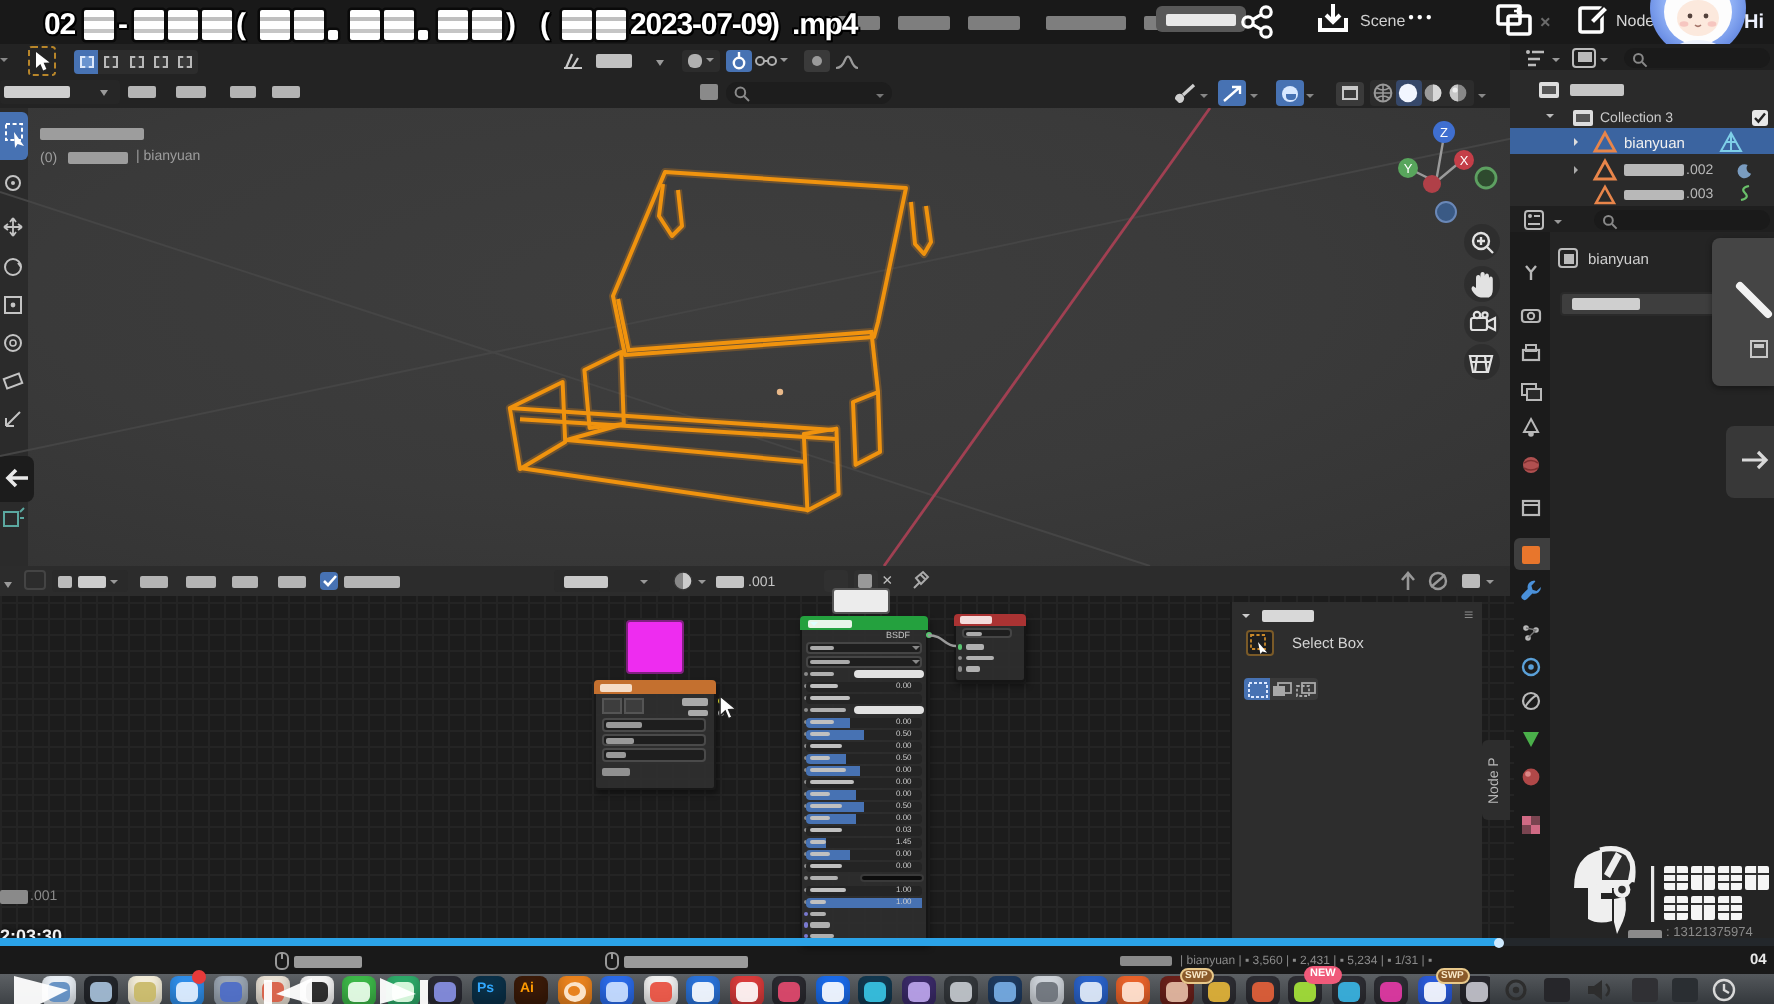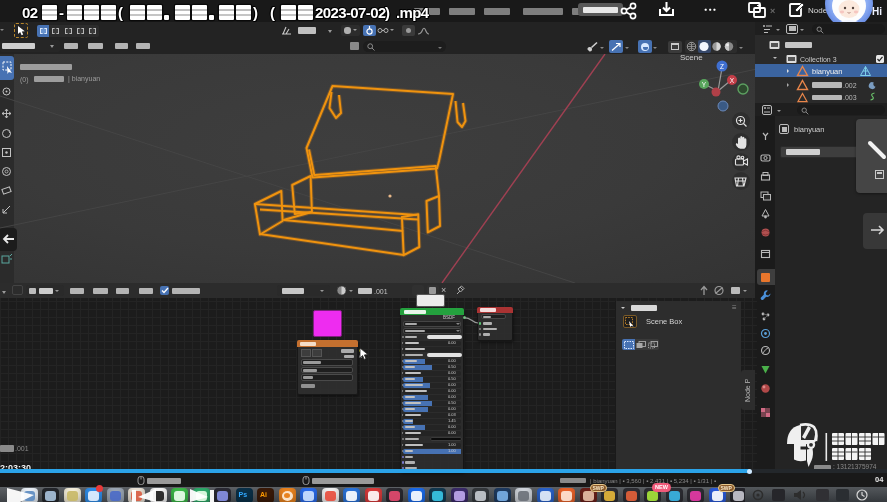--- a/index.html
+++ b/index.html
@@ -31,21 +31,21 @@
 <svg style="left:620px;top:2px;" width="18" height="17" viewBox="0 0 18 17">
 <circle cx="13" cy="4" r="2.6" fill="none" stroke="#fff" stroke-width="1.6"></circle>
 <circle cx="4" cy="9" r="2.6" fill="none" stroke="#fff" stroke-width="1.6"></circle>
 <circle cx="13" cy="14" r="2.6" fill="none" stroke="#fff" stroke-width="1.6"></circle>
 <path d="M6.3 7.8 L10.7 5.2 M6.3 10.2 L10.7 12.8" stroke="#fff" stroke-width="1.6"></path>
     </svg>
 <svg style="left:657px;top:1px;" width="19" height="17" viewBox="0 0 19 17">
 <path d="M3 8 L3 14 L16 14 L16 8" fill="none" stroke="#fff" stroke-width="2"></path>
 <path d="M9.5 1 L9.5 9 M6 6.5 L9.5 10 L13 6.5" fill="none" stroke="#fff" stroke-width="2"></path>
     </svg>
-<div class="t" style="left:680px;top:7px;font-size:8px;color:#d0d0d0;font-weight:400;margin-top:47px;">Scene</div>
+<div class="t" style="left:680px;top:7px;font-size:8px;color:#d0d0d0;font-weight:400;">Scene</div>
 <div class="t" style="left:704px;top:7px;font-size:5px;color:#ffffff;font-weight:400;">● ● ●</div>
 <svg style="left:747px;top:1px;" width="22" height="18" viewBox="0 0 22 18">
 <rect x="2" y="2" width="11" height="9" fill="none" stroke="#fff" stroke-width="1.8" rx="1"></rect>
 <rect x="7" y="7" width="11" height="9" fill="none" stroke="#fff" stroke-width="1.8" rx="1"></rect>
 <path d="M10 4.5 l3 0 l-1.4 -1.4 m1.4 1.4 l-1.4 1.4" stroke="#fff" stroke-width="1.2" fill="none"></path>
     </svg>
 <div class="t" style="left:770px;top:7px;font-size:9px;color:#6a6a6a;font-weight:700;">×</div>
 <svg style="left:788px;top:1px;" width="17" height="18" viewBox="0 0 17 18">
 <rect x="2" y="3" width="11" height="12" fill="none" stroke="#fff" stroke-width="1.8" rx="1"></rect>
 <path d="M7 9 L14 2 L16 4 L9 11 Z" fill="#fff" stroke="#191919" stroke-width="0.8"></path>
@@ -63,21 +63,21 @@
 <div style="left:164px;top:15px;width:5px;height:5px;background:#fff;border-radius:1px;box-shadow:0 0 0 1.2px #0a0a0a;"></div>
 <div style="left:175px;top:5px;width:15px;height:15px;background:linear-gradient(#fff 0 24%,rgba(255,255,255,.72) 24% 38%,#fff 38% 62%,rgba(255,255,255,.75) 62% 76%,#fff 76% 100%);box-shadow:0 0 0 1.3px #0a0a0a;border-radius:1px;"></div>
 <div style="left:192px;top:5px;width:15px;height:15px;background:linear-gradient(#fff 0 24%,rgba(255,255,255,.72) 24% 38%,#fff 38% 62%,rgba(255,255,255,.75) 62% 76%,#fff 76% 100%);box-shadow:0 0 0 1.3px #0a0a0a;border-radius:1px;"></div>
 <div style="left:209px;top:15px;width:5px;height:5px;background:#fff;border-radius:1px;box-shadow:0 0 0 1.2px #0a0a0a;"></div>
 <div style="left:219px;top:5px;width:15px;height:15px;background:linear-gradient(#fff 0 24%,rgba(255,255,255,.72) 24% 38%,#fff 38% 62%,rgba(255,255,255,.75) 62% 76%,#fff 76% 100%);box-shadow:0 0 0 1.3px #0a0a0a;border-radius:1px;"></div>
 <div style="left:236px;top:5px;width:15px;height:15px;background:linear-gradient(#fff 0 24%,rgba(255,255,255,.72) 24% 38%,#fff 38% 62%,rgba(255,255,255,.75) 62% 76%,#fff 76% 100%);box-shadow:0 0 0 1.3px #0a0a0a;border-radius:1px;"></div>
 <div style="position:absolute;left:253px;top:5px;font-size:15px;font-weight:700;color:#fff;letter-spacing:-0.6px;text-shadow:-1px 0 #000,1px 0 #000,0 -1px #000,0 1px #000,1px 1px #000,-1px -1px #000;line-height:1.1;white-space:nowrap;">)</div>
 <div style="position:absolute;left:270px;top:5px;font-size:15px;font-weight:700;color:#fff;letter-spacing:-0.6px;text-shadow:-1px 0 #000,1px 0 #000,0 -1px #000,0 1px #000,1px 1px #000,-1px -1px #000;line-height:1.1;white-space:nowrap;">(</div>
 <div style="left:281px;top:5px;width:15px;height:15px;background:linear-gradient(#fff 0 24%,rgba(255,255,255,.72) 24% 38%,#fff 38% 62%,rgba(255,255,255,.75) 62% 76%,#fff 76% 100%);box-shadow:0 0 0 1.3px #0a0a0a;border-radius:1px;"></div>
 <div style="left:298px;top:5px;width:15px;height:15px;background:linear-gradient(#fff 0 24%,rgba(255,255,255,.72) 24% 38%,#fff 38% 62%,rgba(255,255,255,.75) 62% 76%,#fff 76% 100%);box-shadow:0 0 0 1.3px #0a0a0a;border-radius:1px;"></div>
-<div style="position:absolute;left:315px;top:5px;font-size:15px;font-weight:700;color:#fff;letter-spacing:-0.6px;text-shadow:-1px 0 #000,1px 0 #000,0 -1px #000,0 1px #000,1px 1px #000,-1px -1px #000;line-height:1.1;white-space:nowrap;">2023-07-02</div>
+<div style="position:absolute;left:315px;top:5px;font-size:15px;font-weight:700;color:#fff;letter-spacing:-0.6px;text-shadow:-1px 0 #000,1px 0 #000,0 -1px #000,0 1px #000,1px 1px #000,-1px -1px #000;line-height:1.1;white-space:nowrap;">2023-07-09</div>
 <div style="position:absolute;left:385px;top:5px;font-size:15px;font-weight:700;color:#fff;letter-spacing:-0.6px;text-shadow:-1px 0 #000,1px 0 #000,0 -1px #000,0 1px #000,1px 1px #000,-1px -1px #000;line-height:1.1;white-space:nowrap;">)</div>
 <div style="position:absolute;left:396px;top:5px;font-size:15px;font-weight:700;color:#fff;letter-spacing:-0.6px;text-shadow:-1px 0 #000,1px 0 #000,0 -1px #000,0 1px #000,1px 1px #000,-1px -1px #000;line-height:1.1;white-space:nowrap;">.mp4</div>
 <svg style="left:823px;top:-21px;" width="52" height="50" viewBox="0 0 52 50">
 <defs>
         <radialGradient id="av" cx="0.5" cy="0.45" r="0.65">
 <stop offset="0" stop-color="#cfe0ff"></stop>
           <stop offset="0.55" stop-color="#8fb0f5"></stop>
           <stop offset="1" stop-color="#4f74d8"></stop>
         </radialGradient>
       </defs>
@@ -476,21 +476,21 @@
     </svg>
 <div style="left:615px;top:301px;width:126px;height:169px;background:#2d2d2d;border-left:1px solid #1a1a1a;"></div>
 <div style="left:621.0px;top:307.1px;width:0;height:0;border-left:2.0px solid transparent;border-right:2.0px solid transparent;border-top:2.8px solid #ccc;"></div>
 <div class="b" style="left:631px;top:304.5px;width:26px;height:6px;background:#d8d8d8;border-radius:1px;"></div>
 <div class="t" style="left:732px;top:304px;font-size:8px;color:#8a8a8a;font-weight:400;">≡</div>
 <div style="left:623px;top:315px;width:14px;height:13px;background:#1e1e1e;border:1px solid #7a5a28;border-radius:2px;"></div>
 <svg style="left:625px;top:317px;" width="10" height="10" viewBox="0 0 10 10">
 <rect x="0.5" y="0.5" width="7" height="7" fill="none" stroke="#c8882a" stroke-width="0.9" stroke-dasharray="1.6 1.1"></rect>
 <path d="M4 4 L8.6 9.4 L6.2 8.8 L5.2 10 Z" fill="#fff"></path>
     </svg>
-<div class="t" style="left:646px;top:317.5px;font-size:7.5px;color:#d4d4d4;font-weight:400;">Scene Box</div>
+<div class="t" style="left:646px;top:317.5px;font-size:7.5px;color:#d4d4d4;font-weight:400;">Select Box</div>
 <div style="left:622px;top:339px;width:13px;height:11px;background:#4772b3;border-radius:2px 0 0 2px;"></div>
 <svg style="left:623.5px;top:340.5px;" width="10" height="8" viewBox="0 0 10 8">
       <rect x="0.5" y="0.5" width="9" height="7" fill="none" stroke="#dce8ff" stroke-width="1" stroke-dasharray="1.5 1"></rect>
     </svg>
 <div style="left:635px;top:339px;width:12px;height:11px;background:#3a3a3a;"></div>
 <svg style="left:636px;top:340.5px;" width="10" height="8" viewBox="0 0 10 8">
       <rect x="0.5" y="2" width="6" height="5" fill="#a8a8a8"></rect>
       <rect x="3" y="0.5" width="6.5" height="5" fill="none" stroke="#a8a8a8" stroke-width="0.9"></rect>
     </svg>
 <div style="left:647px;top:339px;width:12px;height:11px;background:#3a3a3a;border-radius:0 2px 2px 0;"></div>

